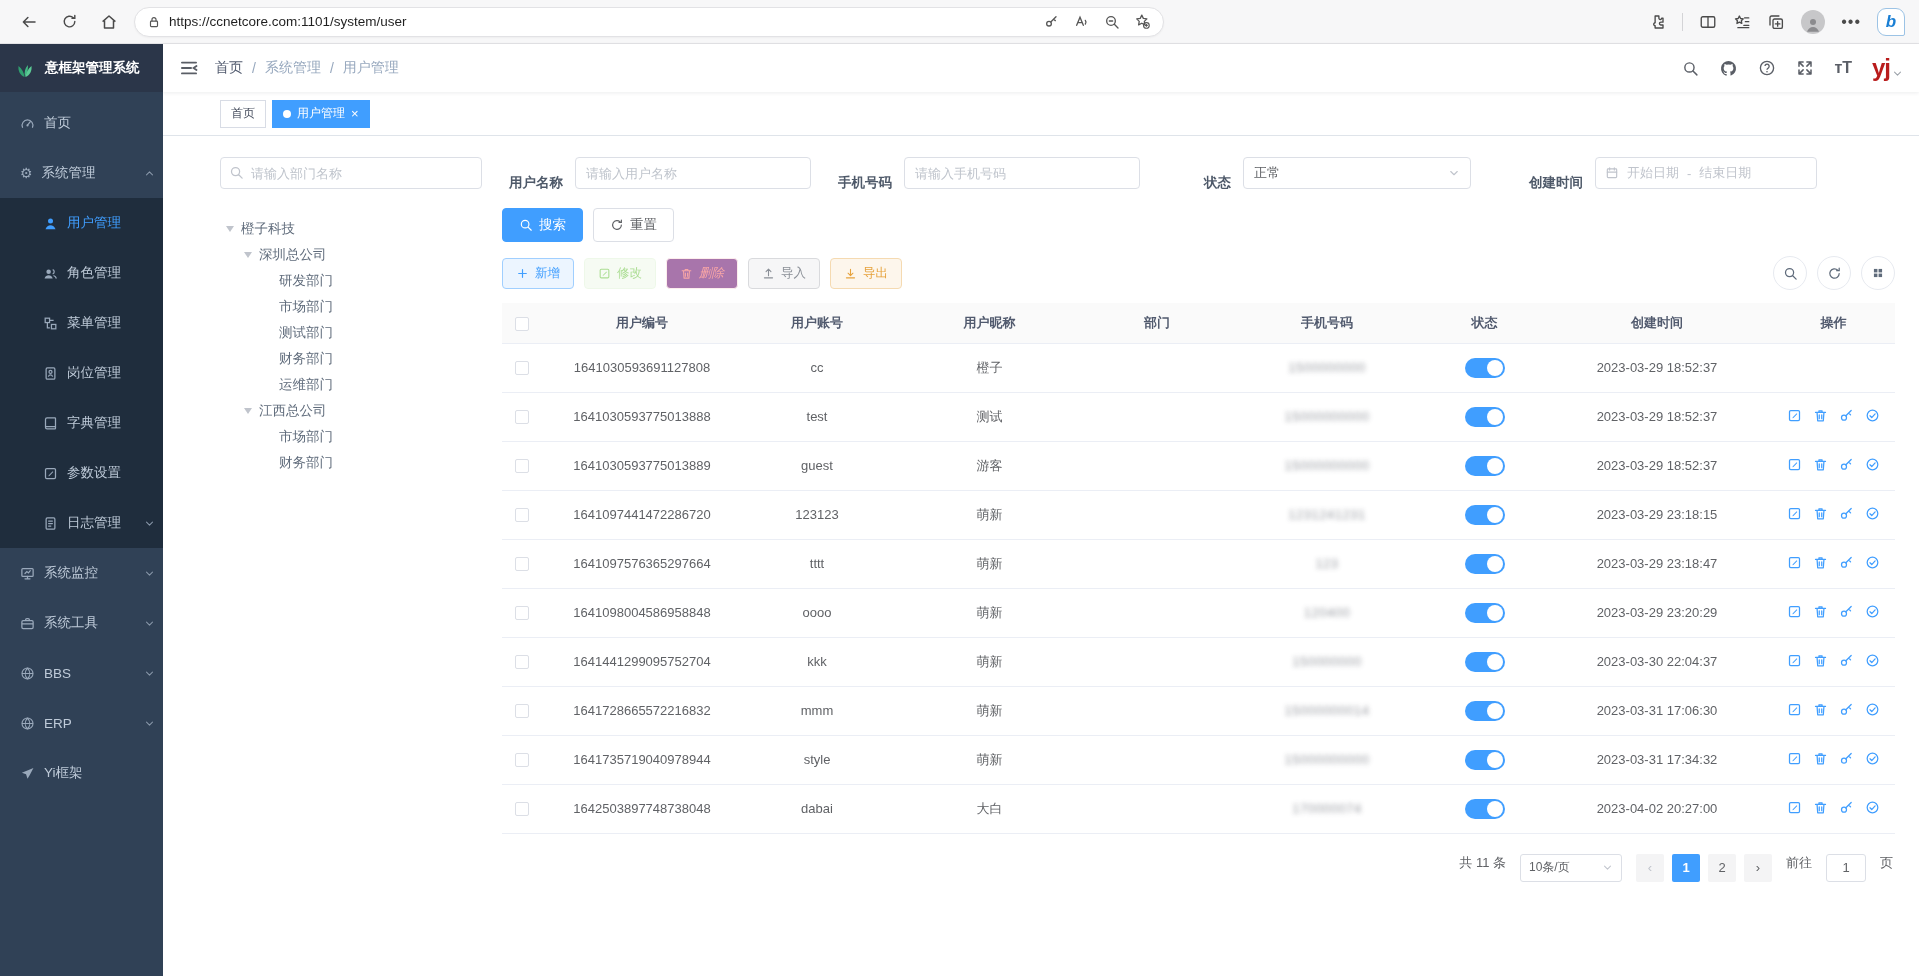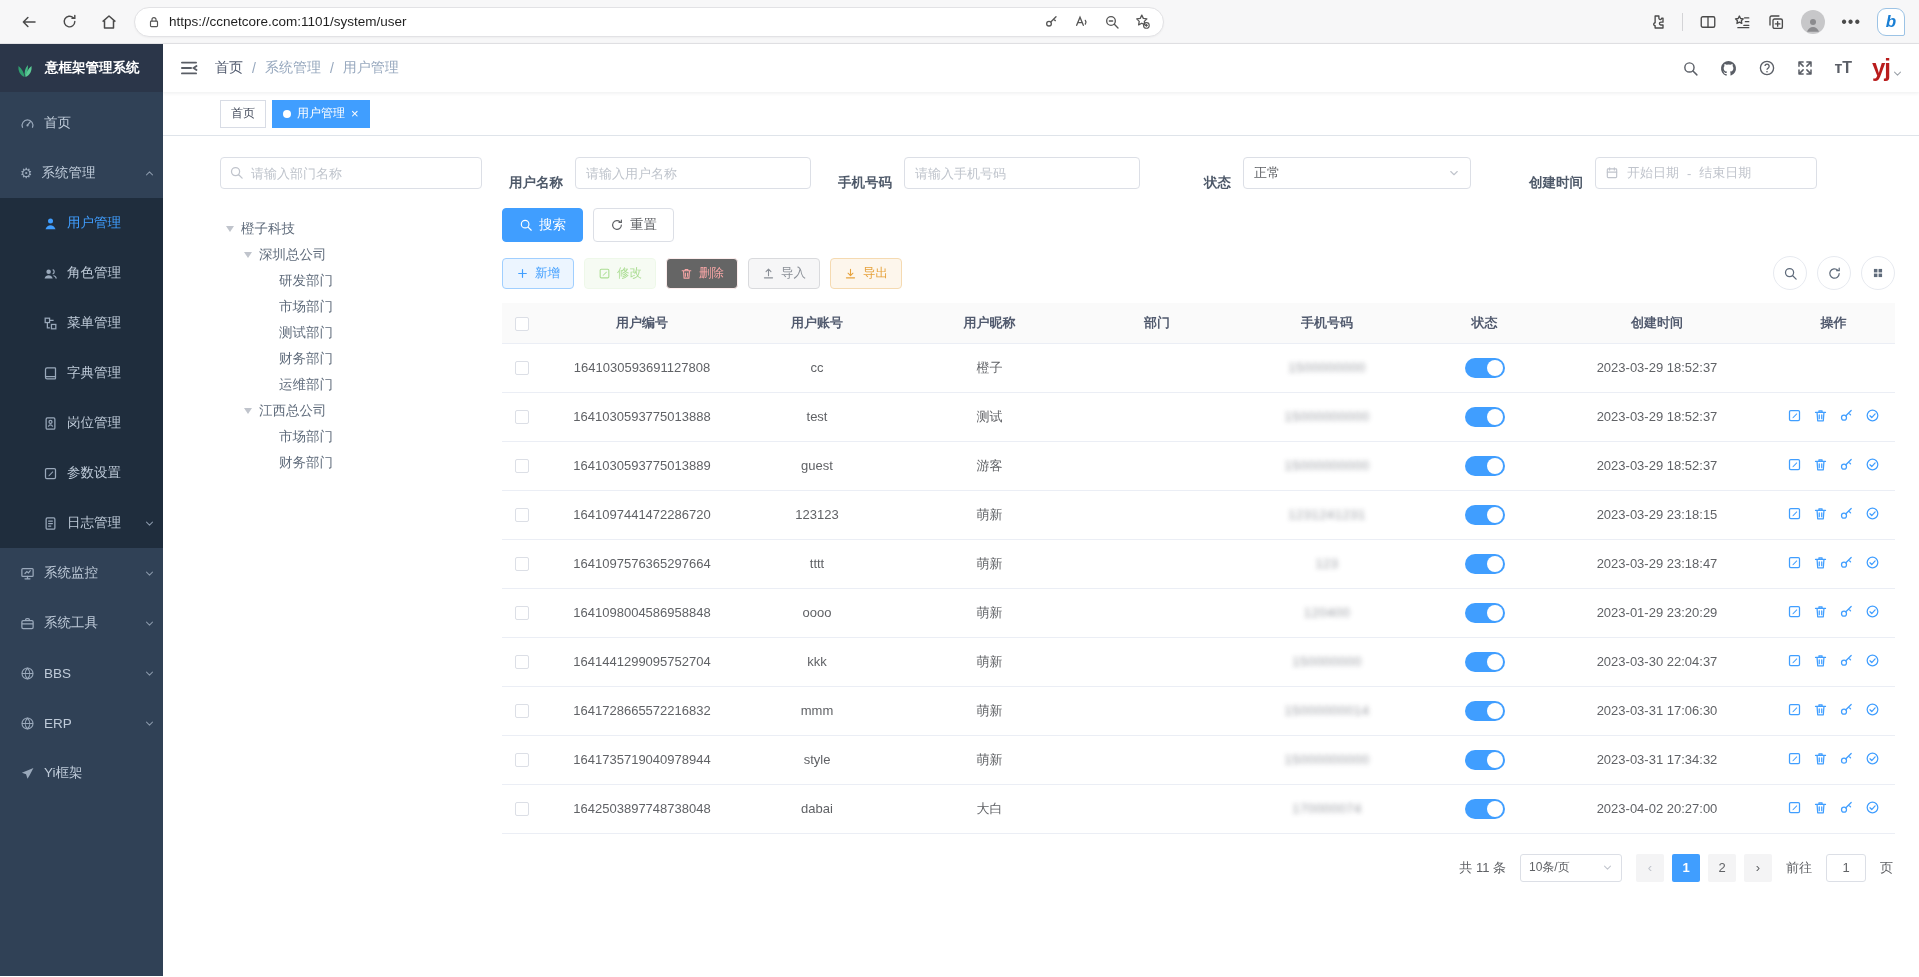--- a/index.html
+++ b/index.html
@@ -102,21 +102,21 @@
   .table-panel { flex:1; margin-left:20px; min-width:0; }
   .btnrow { display:flex; gap:10px; align-items:center; }
   .btn { height:34px; border-radius:4px; border:1px solid #dcdfe6; background:#fff;
     color:#606266; font-size:13.5px; display:inline-flex; align-items:center; gap:6px;
     padding:0 16px; cursor:pointer; font-family:inherit; }
   .btn-primary { background:#409eff; border-color:#409eff; color:#fff; }
   .toolbar { margin-top:14px; display:flex; gap:10px; align-items:center; }
   .btn-sm { height:31px; padding:0 13px; font-size:12.5px; }
   .btn-add { background:#ecf5ff; border-color:#a0cfff; color:#409eff; }
   .btn-edit { background:#f0f9eb; border-color:#e1f3d8; color:#67c23a; opacity:.55; }
-  .btn-del { background:#000000; border-color:#fde2e2; color:#f56c6c; opacity:.6; }
+  .btn-del { background:#701a75; border-color:#fde2e2; color:#f56c6c; opacity:.6;font-style:italic; }
   .btn-imp { background:#f6f6f7; border-color:#d9dadd; color:#8a8f97; }
   .btn-exp { background:#fdf6ec; border-color:#f5dab1; color:#e6a23c; }
   .toolbar-right { margin-left:auto; display:flex; gap:10px; }
   .circle-btn { width:34px; height:34px; border-radius:50%; border:1px solid #e7eaf0;
     display:flex; align-items:center; justify-content:center; color:#5f6b7b; cursor:pointer;
     background:#fff; }
 
   table.grid { width:100%; border-collapse:collapse; table-layout:fixed; margin-top:13px; }
   .grid th { background:#fafafa; height:40px; font-size:13px; color:#515a6e; font-weight:bold;
     text-align:center; border-bottom:1px solid #ebeef5; }
@@ -125,21 +125,21 @@
   .cbx { width:14px; height:14px; border:1px solid #dcdfe6; border-radius:2px; background:#fff;
     display:inline-block; vertical-align:middle; cursor:pointer; }
   .blurred { filter:blur(2.6px); color:#8f9299; opacity:.9; letter-spacing:.5px; }
   .toggle { width:40px; height:20px; border-radius:10px; background:#409eff; position:relative;
     display:inline-block; vertical-align:middle; cursor:pointer; }
   .toggle::after { content:""; position:absolute; right:2px; top:2px; width:16px; height:16px;
     border-radius:50%; background:#fff; }
   .row-actions { display:inline-flex; gap:11px; color:#409eff; align-items:center; }
   .ra { cursor:pointer; display:inline-flex; }
 
-  .pagination { display:flex; align-items:center; justify-content:flex-end; gap:14px;
+  .pagination { display:flex; justify-content:flex-end; gap:14px;
     padding:20px 2px 0 0; font-size:13px; color:#606266; }
   .psize { width:102px; height:28px; border:1px solid #dcdfe6; border-radius:3px;
     display:flex; align-items:center; padding:0 8px; font-size:12px; color:#606266; cursor:pointer; }
   .psize .caret { margin-left:auto; color:#c0c4cc; }
   .pager { display:flex; gap:8px; align-items:center; }
   .pbtn { min-width:28px; height:28px; border-radius:2px; background:#f4f4f5; color:#606266;
     display:flex; align-items:center; justify-content:center; font-size:13px; cursor:pointer;
     padding:0 4px; }
   .pbtn.disabled { color:#c0c4cc; }
   .pbtn.active { background:#409eff; color:#fff; font-weight:bold; }
@@ -526,32 +526,32 @@
           <span class="mi">
               <svg class="ic" width="15" height="15">
                 <use href="#i-menu-tree"></use>
               </svg>
             </span>
           <span>菜单管理</span>
         </div>
         <div class="m-item">
           <span class="mi">
               <svg class="ic" width="15" height="15">
-                <use href="#i-dict"></use>
+                <use href="#i-badge"></use>
               </svg>
             </span>
-          <span>字典管理</span>
+          <span>岗位管理</span>
         </div>
         <div class="m-item">
           <span class="mi">
               <svg class="ic" width="15" height="15">
-                <use href="#i-badge"></use>
+                <use href="#i-dict"></use>
               </svg>
             </span>
-          <span>岗位管理</span>
+          <span>字典管理</span>
         </div>
         <div class="m-item">
           <span class="mi">
               <svg class="ic" width="15" height="15">
                 <use href="#i-edit"></use>
               </svg>
             </span>
           <span>参数设置</span>
         </div>
         <div class="m-item">
@@ -996,21 +996,21 @@
                     </span></td>
                 </tr>
                 <tr>
                   <td><span class="cbx"></span></td>
                   <td>1641098004586958848</td>
                   <td>oooo</td>
                   <td>萌新</td>
                   <td></td>
                   <td><span class="blurred">120400</span></td>
                   <td><span class="toggle"></span></td>
-                  <td>2023-01-29 23:20:29</td>
+                  <td>2023-03-29 23:20:29</td>
                   <td><span class="row-actions">
                       <span class="ra">
                         <svg class="ic" width="15" height="15">
                           <use href="#i-edit"></use>
                         </svg>
                       </span>
                       <span class="ra">
                         <svg class="ic" width="15" height="15">
                           <use href="#i-trash"></use>
                         </svg>

